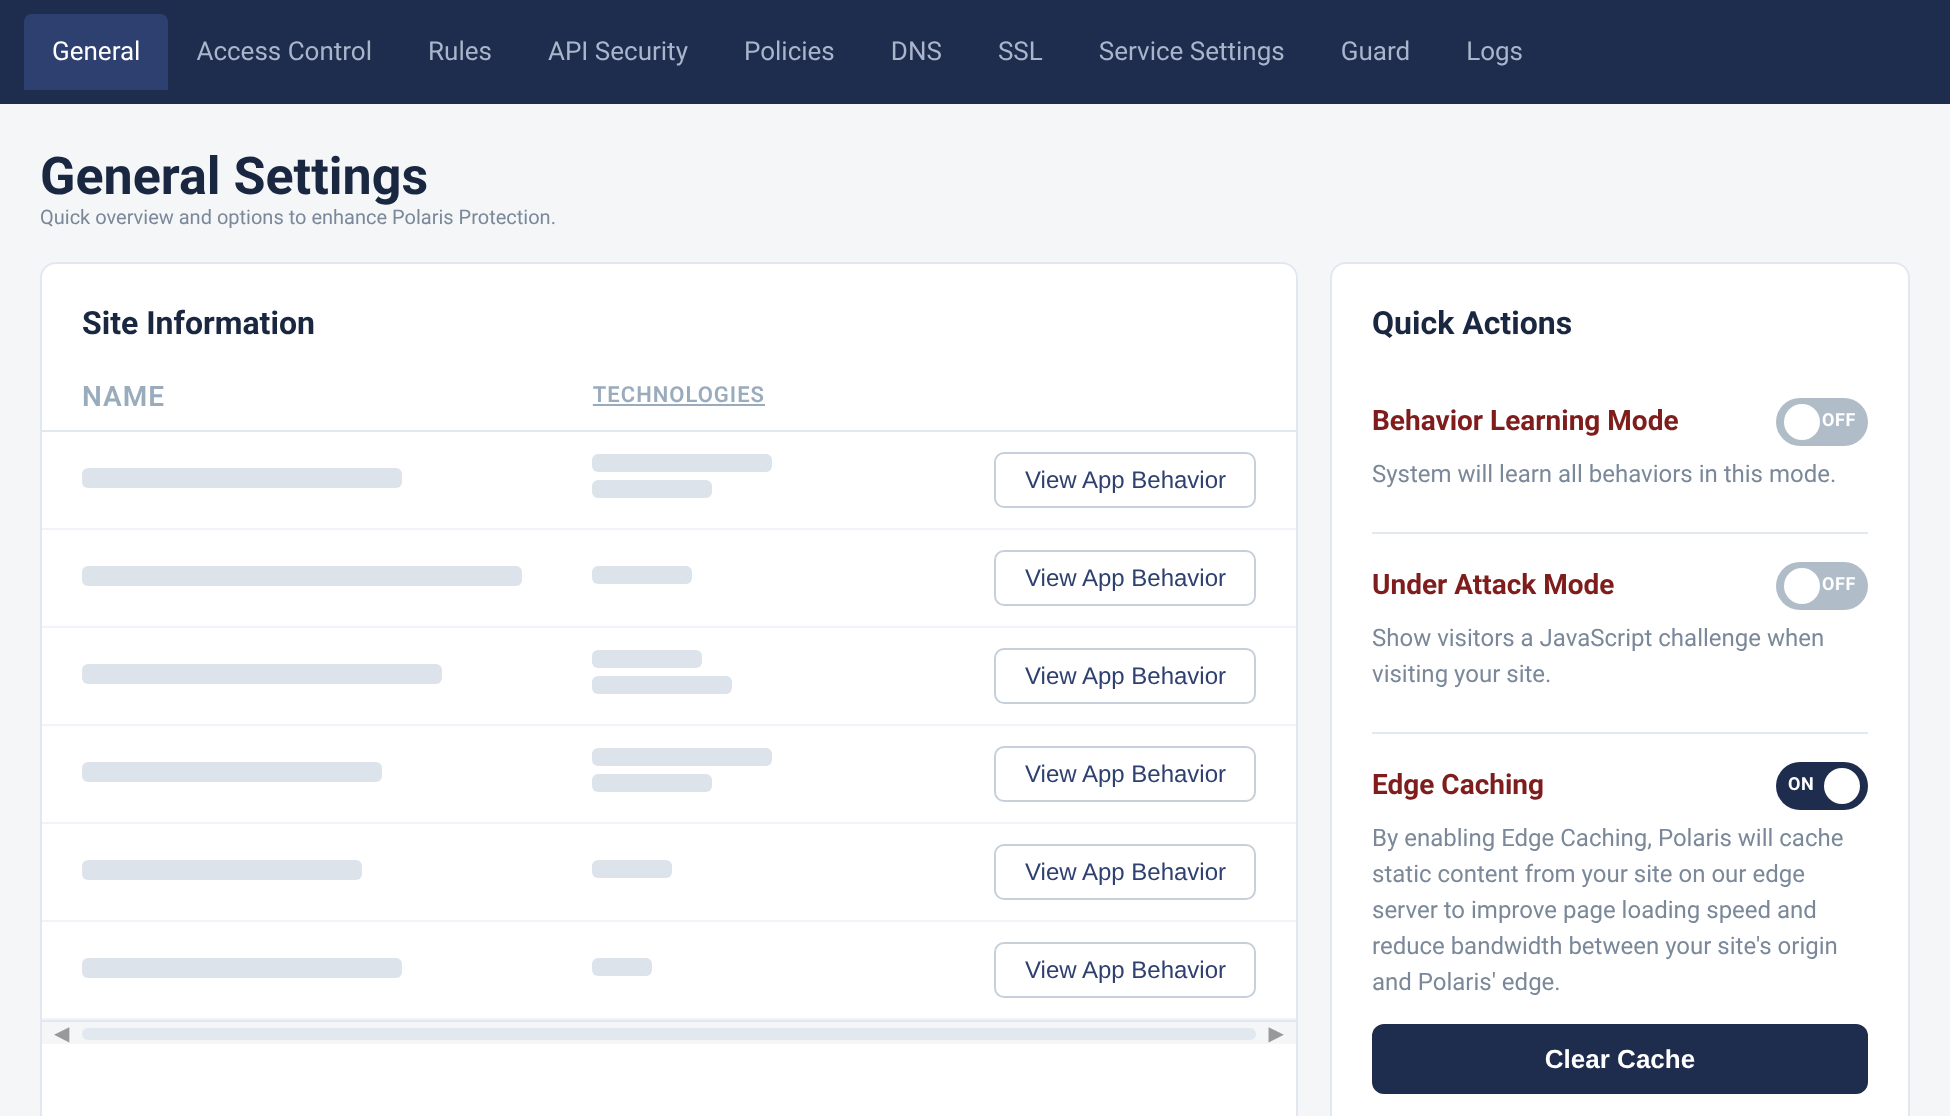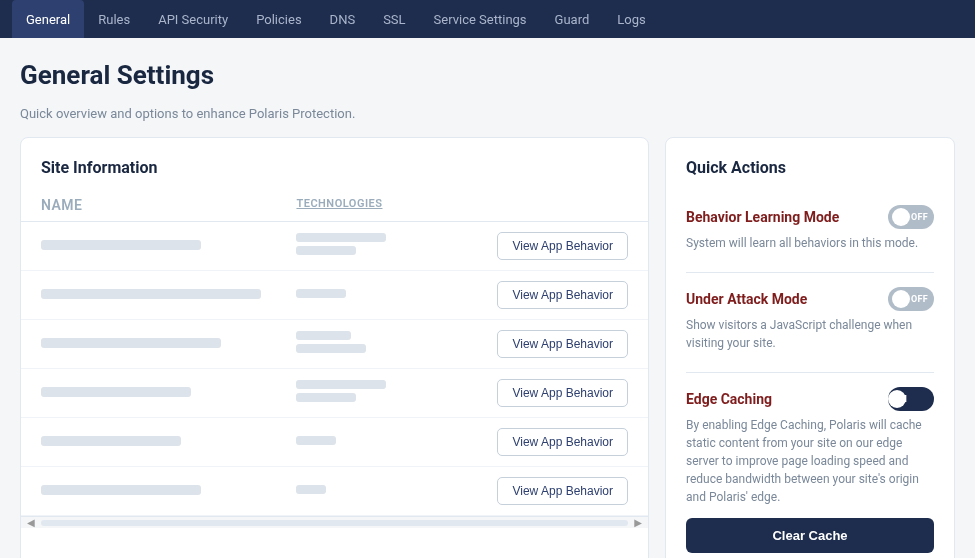--- a/index.html
+++ b/index.html
@@ -11,21 +11,21 @@
       width: 975px;
       min-height: 558px;
       overflow-x: hidden;
     }
 
     
     .nav-bar {
       background: #1e2d4d;
       display: flex;
       align-items: center;
-      height: 38px;
+      height: 52px;
       padding: 0 12px;
     }
     .nav-item {
       color: #aab5cc;
       padding: 0 14px;
       height: 38px;
       display: flex;
       align-items: center;
       cursor: pointer;
       font-size: 13px;
@@ -41,23 +41,23 @@
     .page-header {
       padding: 22px 20px 16px 20px;
       background: #f4f6f8;
     }
     .page-header h1 {
       font-size: 26px;
       font-weight: 700;
       color: #1a2740;
     }
     .page-header p {
-      font-size: 13px;
+      font-size: 10px;
       color: #7a8899;
-      margin-top: 16px;
+      margin-top: 0;
     }
 
     
     .main-layout {
       display: flex;
       gap: 16px;
       padding: 0 20px 20px 20px;
     }
 
     
@@ -217,21 +217,21 @@
       border-radius: 24px;
       cursor: pointer;
       display: flex;
       align-items: center;
       justify-content: flex-end;
       padding-right: 4px;
       transition: background 0.2s;
     }
     .toggle-slider.on {
       background: #1e2d4d;
-      justify-content: flex-start;
+      justify-content: flex-end;
     }
     .toggle-slider.off {
       justify-content: flex-start;
       padding-left: 4px;
       padding-right: 0;
     }
     .toggle-knob {
       width: 18px;
       height: 18px;
       background: #fff;
@@ -274,20 +274,23 @@
     }
   </style>
 </head>
 <body>
 
 <nav class="nav-bar">
   <div class="nav-item active">
     <span>General</span>
   </div>
   <div class="nav-item">
+    <span>Access Control</span>
+  </div>
+  <div class="nav-item">
     <span>Rules</span>
   </div>
   <div class="nav-item">
     <span>API Security</span>
   </div>
   <div class="nav-item">
     <span>Policies</span>
   </div>
   <div class="nav-item">
     <span>DNS</span>

